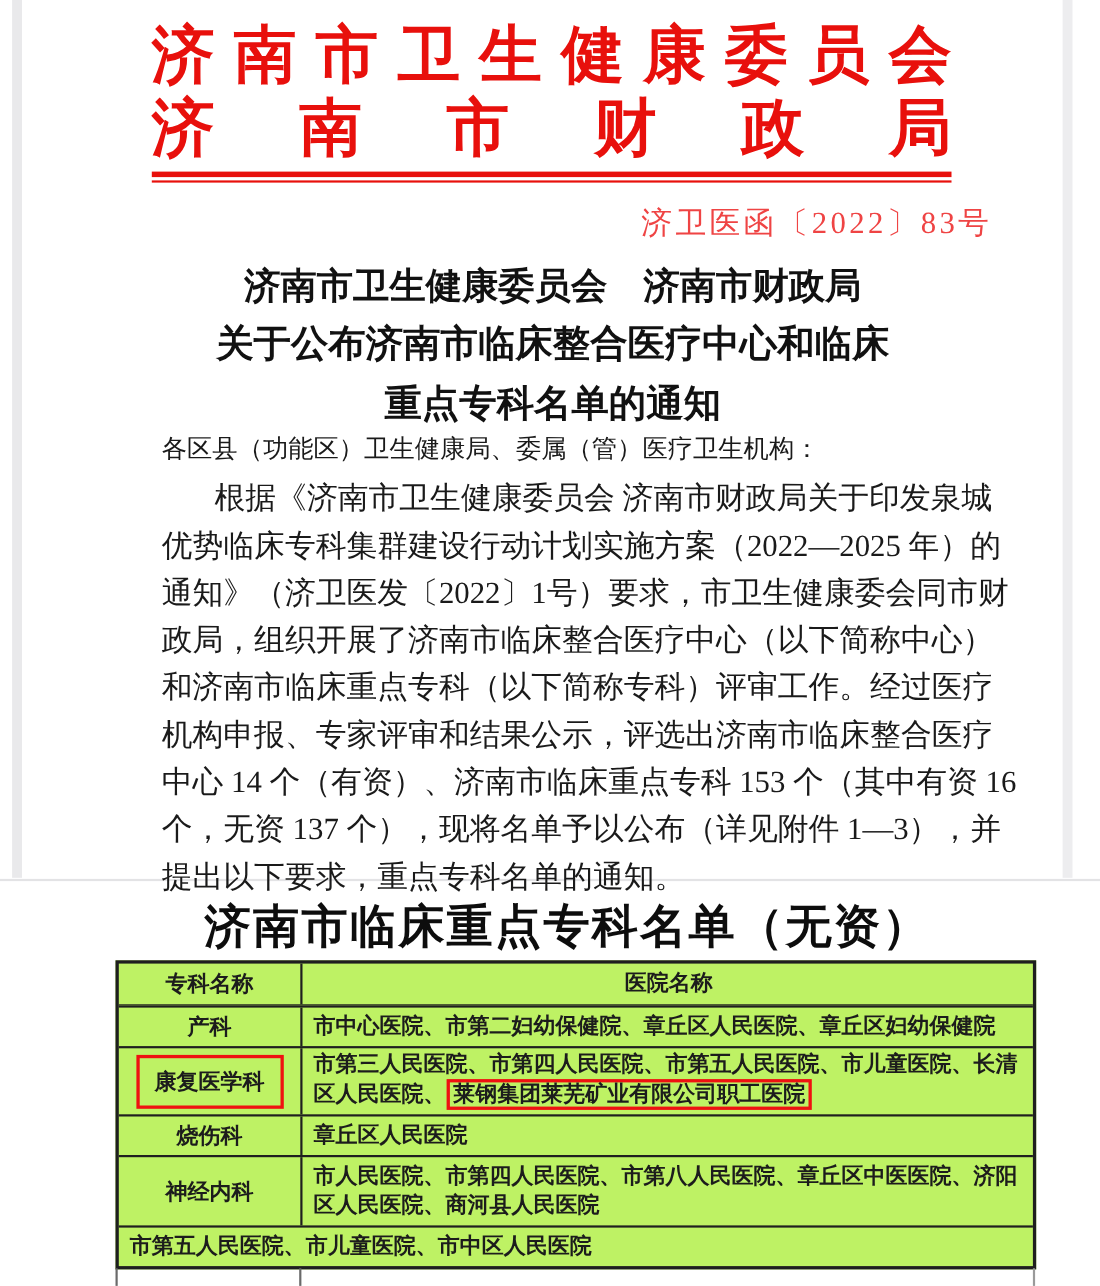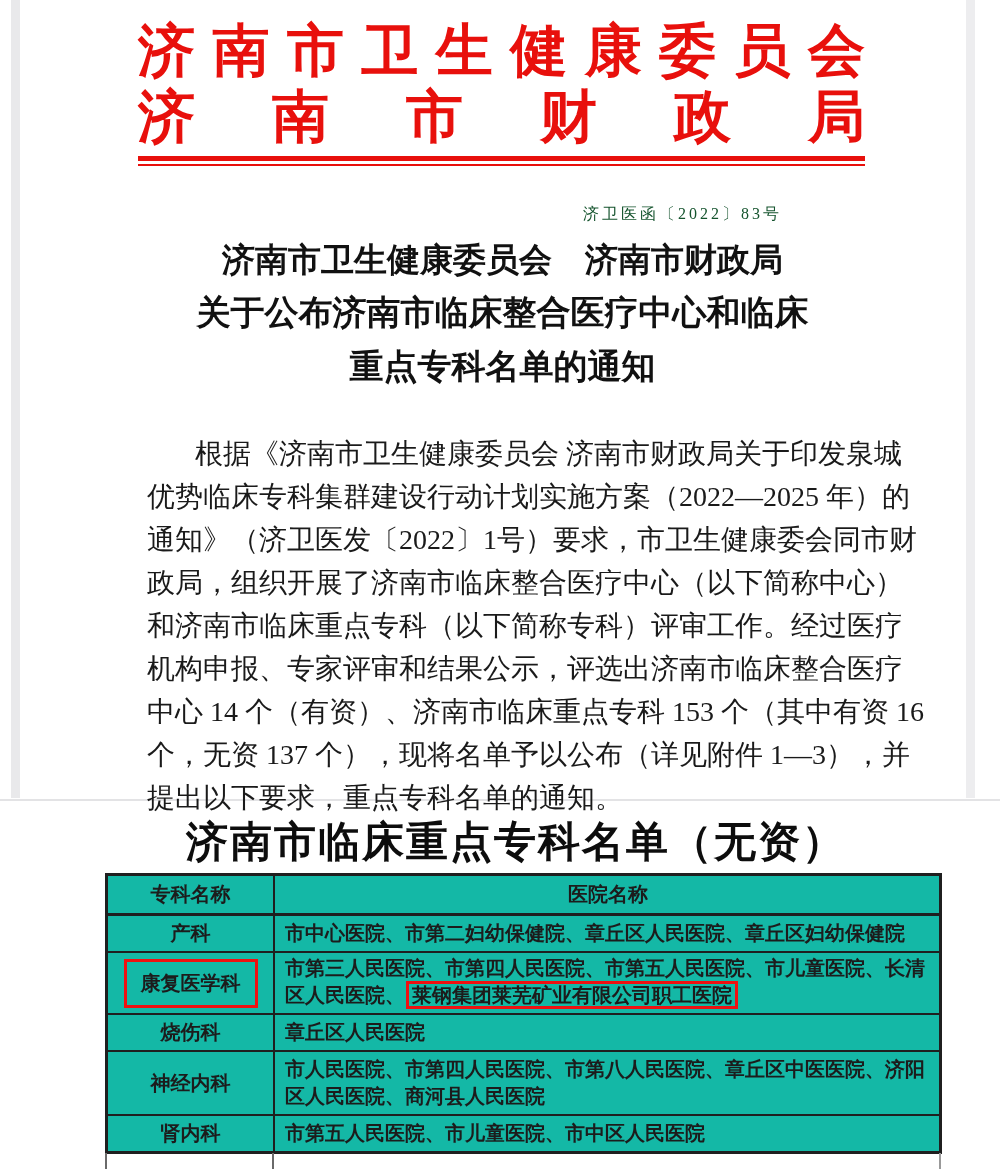--- a/index.html
+++ b/index.html
@@ -11,38 +11,38 @@
   .strip-right{left:966px;width:9px;background:#ededef;}
   .seam{position:absolute;left:0;top:799px;width:1000px;height:2px;background:#e3e3e5;}
   
   .org-line{position:absolute;left:138px;width:727px;display:flex;justify-content:space-between;
             color:#e8100c;font-weight:bold;font-size:57px;line-height:62px;
             font-family:"Liberation Serif","DejaVu Serif",serif;}
   .org-line1{top:20px;}
   .org-line2{top:86px;}
   .red-rule-thick{position:absolute;left:138px;top:156px;width:727px;height:5px;background:#e8100c;}
   .red-rule-thin{position:absolute;left:138px;top:164px;width:727px;height:2px;background:#e8100c;}
-  .doc-number{position:absolute;left:583px;top:204px;font-size:16px;letter-spacing:3px;color:#14532d;}
+  .doc-number{position:absolute;left:583px;top:184px;font-size:28px;letter-spacing:3px;color:#ef4444;}
   
   .n-title{position:absolute;left:0;width:1005px;text-align:center;font-weight:bold;color:#111;}
   .n-title1{top:238px;font-size:33px;}
   .n-title2{top:290px;font-size:34px;}
   .n-title3{top:344px;font-size:34px;}
   .salutation{position:absolute;left:147px;top:392px;font-size:23px;color:#1a1a1a;}
   
   .body-block{position:absolute;left:147px;top:437px;width:710px;}
   .bline{font-size:28px;height:43px;line-height:34px;white-space:nowrap;
          text-align:justify;text-align-last:justify;color:#1a1a1a;}
   .bline.indent{padding-left:48px;}
   .bline.last{text-align-last:left;white-space:normal;}
   
   .list-title{position:absolute;left:16px;top:814px;width:1000px;text-align:center;
               font-size:42px;font-weight:bold;letter-spacing:2px;color:#0d0d0d;}
   .ktable{position:absolute;left:105px;top:873px;width:837px;border:3px solid #1f1f1f;
-          box-sizing:border-box;background:#14b8a6;font-size:20px;}
+          box-sizing:border-box;background:#bef264;font-size:20px;}
   .trow{display:flex;box-sizing:border-box;font-weight:bold;}
   .trow + .trow{border-top:2px solid #1f1f1f;}
   .trow.thead{border-bottom:1px solid #1f1f1f;font-weight:bold;}
   .c1{width:167px;border-right:2px solid #1f1f1f;display:flex;align-items:center;
       justify-content:center;text-align:center;box-sizing:border-box;position:relative;}
   .c2{flex:1;display:flex;align-items:center;padding:4px 8px 4px 10px;box-sizing:border-box;
       line-height:27px;}
   .h-head{min-height:38px;}
   .h-s{min-height:36px;}
   .h-m{min-height:56px;}
@@ -82,20 +82,21 @@
     </div>
   <div class="red-rule-thick"></div>
   <div class="red-rule-thin"></div>
 
   <div class="doc-number">济卫医函〔2022〕83号</div>
 
   <div class="n-title n-title1">济南市卫生健康委员会　济南市财政局</div>
   <div class="n-title n-title2">关于公布济南市临床整合医疗中心和临床</div>
   <div class="n-title n-title3">重点专科名单的通知</div>
 
+  <div class="salutation">各区县（功能区）卫生健康局、委属（管）医疗卫生机构：</div>
 
   <div class="body-block">
     <div class="bline indent">根据《济南市卫生健康委员会 济南市财政局关于印发泉城</div>
     <div class="bline">优势临床专科集群建设行动计划实施方案（2022—2025 年）的</div>
     <div class="bline">通知》（济卫医发〔2022〕1号）要求，市卫生健康委会同市财</div>
     <div class="bline">政局，组织开展了济南市临床整合医疗中心（以下简称中心）</div>
     <div class="bline">和济南市临床重点专科（以下简称专科）评审工作。经过医疗</div>
     <div class="bline">机构申报、专家评审和结果公示，评选出济南市临床整合医疗</div>
     <div class="bline">中心 14 个（有资）、济南市临床重点专科 153 个（其中有资 16</div>
     <div class="bline">个，无资 137 个），现将名单予以公布（详见附件 1—3），并</div>
@@ -128,21 +129,20 @@
       <div class="c1">烧伤科</div>
       <div class="c2">章丘区人民医院</div>
     </div>
 
     <div class="trow" style="min-height:54px;justify-content:flex-end;">
       <div class="c1">神经内科</div>
       <div class="c2">市人民医院、市第四人民医院、市第八人民医院、章丘区中医医院、济阳区人民医院、商河县人民医院</div>
     </div>
 
     <div class="trow h-s">
-      <div class="c1">肾内科</div>
       <div class="c2">市第五人民医院、市儿童医院、市中区人民医院</div>
     </div>
   </div>
 
   <div class="stub stub1"></div>
   <div class="stub stub2"></div>
   <div class="stub stub3"></div>
 
 </div>
 

